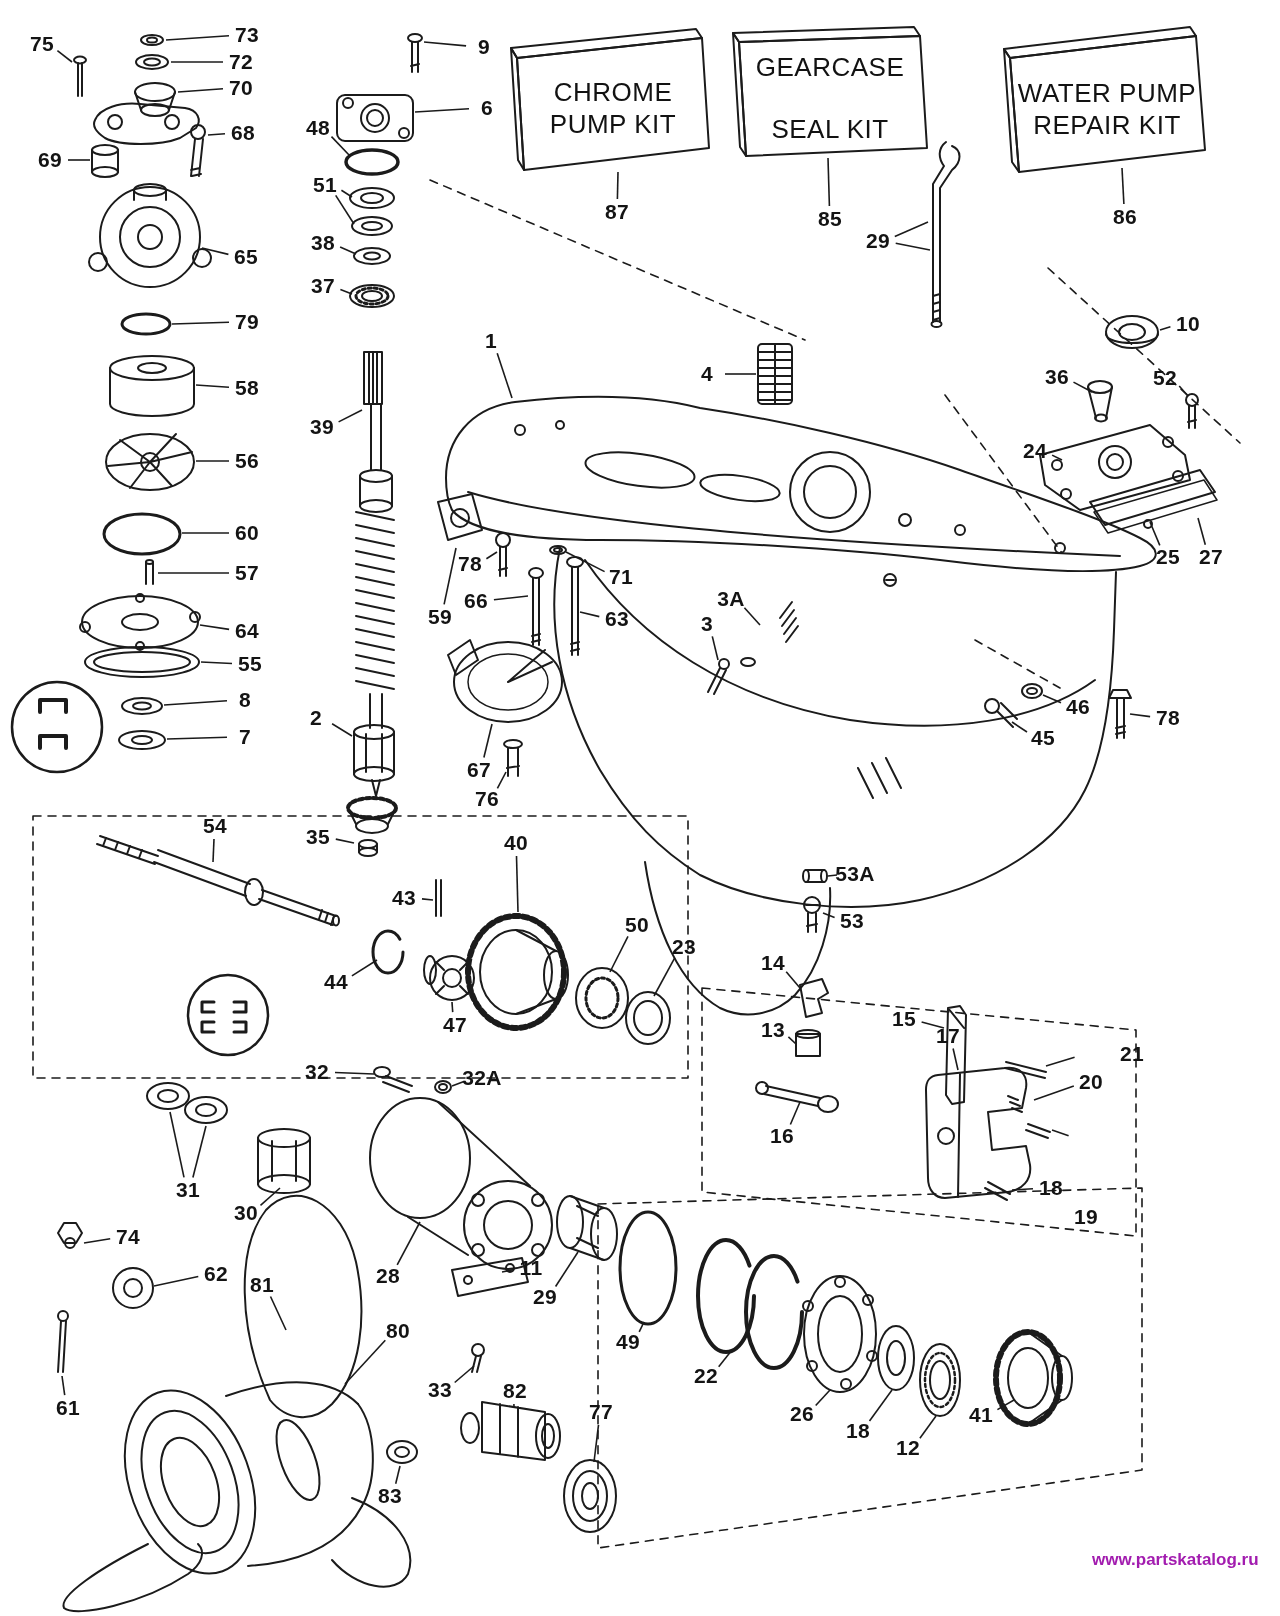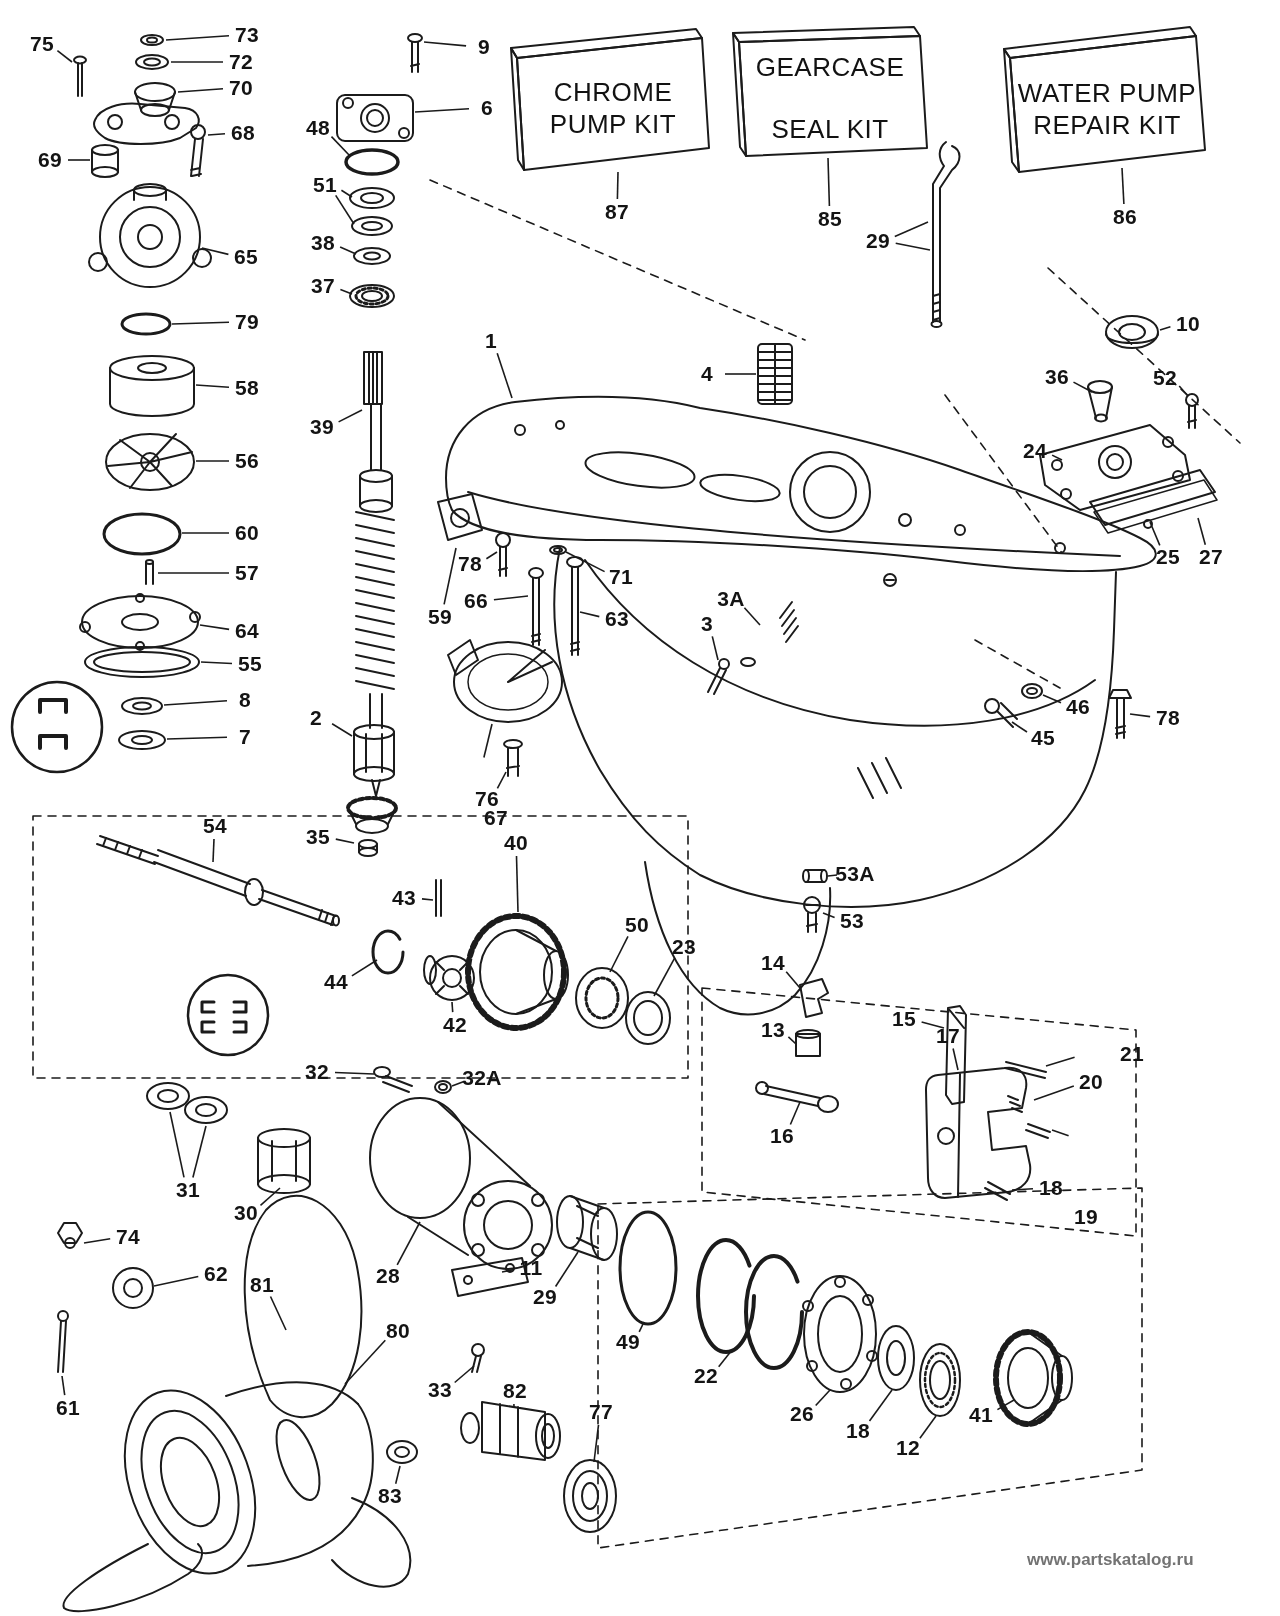--- a/index.html
+++ b/index.html
@@ -4,22 +4,22 @@
 <style>
   html,body{margin:0;padding:0;background:#ffffff;}
   #stage{position:relative;width:1280px;height:1616px;background:#fff;
          font-family:"Liberation Sans",sans-serif;overflow:hidden;}
   #artwork,#leader-svg{position:absolute;left:0;top:0;width:1280px;height:1616px;}
   .callout{position:absolute;transform:translate(-50%,-50%);font-weight:700;
            font-size:21px;color:#141414;white-space:nowrap;letter-spacing:.3px;}
   .kit-label{position:absolute;display:flex;flex-direction:column;justify-content:center;
              align-items:center;text-align:center;color:#121212;font-size:26px;
              line-height:1.22;letter-spacing:.5px;font-weight:400;}
-  #watermark{position:absolute;left:1027px;top:1550px;font-weight:700;font-size:17px;
-             color:#737373;cursor:pointer;text-decoration:none;}
+  #watermark{position:absolute;left:1092px;top:1550px;font-weight:700;font-size:17px;
+             color:#a21caf;cursor:pointer;text-decoration:none;}
 </style>
 </head>
 <body>
 
 <div id="stage">
 
   <svg id="artwork" viewBox="0 0 1280 1616" fill="none" stroke="#1b1b1b" stroke-width="2" stroke-linecap="round" stroke-linejoin="round">
 
     <g stroke-dasharray="8 7" stroke-width="1.6">
       <path d="M33,816 H688 V1078 H33 Z"></path>
@@ -513,35 +513,35 @@
     <div class="callout" style="left: 1165px; top: 378px;">52</div>
     <div class="callout" style="left: 1035px; top: 451px;">24</div>
     <div class="callout" style="left: 1168px; top: 557px;">25</div>
     <div class="callout" style="left: 1211px; top: 557px;">27</div>
     <div class="callout" style="left: 470px; top: 564px;">78</div>
     <div class="callout" style="left: 621px; top: 577px;">71</div>
     <div class="callout" style="left: 476px; top: 601px;">66</div>
     <div class="callout" style="left: 617px; top: 619px;">63</div>
     <div class="callout" style="left: 440px; top: 617px;">59</div>
     <div class="callout" style="left: 316px; top: 718px;">2</div>
-    <div class="callout" style="left: 496px; top: 770px; margin-top: 48px;">67</div>
+    <div class="callout" style="left: 479px; top: 770px;">67</div>
     <div class="callout" style="left: 487px; top: 799px;">76</div>
     <div class="callout" style="left: 731px; top: 599px;">3A</div>
     <div class="callout" style="left: 707px; top: 624px;">3</div>
     <div class="callout" style="left: 1078px; top: 707px;">46</div>
     <div class="callout" style="left: 1043px; top: 738px;">45</div>
     <div class="callout" style="left: 1168px; top: 718px;">78</div>
     <div class="callout" style="left: 855px; top: 874px;">53A</div>
     <div class="callout" style="left: 852px; top: 921px;">53</div>
     <div class="callout" style="left: 318px; top: 837px;">35</div>
     <div class="callout" style="left: 516px; top: 843px;">40</div>
     <div class="callout" style="left: 215px; top: 826px;">54</div>
     <div class="callout" style="left: 404px; top: 898px;">43</div>
     <div class="callout" style="left: 336px; top: 982px;">44</div>
-    <div class="callout" style="left: 455px; top: 1025px;">42</div>
+    <div class="callout" style="left: 455px; top: 1025px;">47</div>
     <div class="callout" style="left: 637px; top: 925px;">50</div>
     <div class="callout" style="left: 684px; top: 947px;">23</div>
     <div class="callout" style="left: 773px; top: 963px;">14</div>
     <div class="callout" style="left: 773px; top: 1030px;">13</div>
     <div class="callout" style="left: 904px; top: 1019px;">15</div>
     <div class="callout" style="left: 948px; top: 1036px;">17</div>
     <div class="callout" style="left: 1092px; top: 1054px; margin-left: 40px;">21</div>
     <div class="callout" style="left: 1091px; top: 1082px;">20</div>
     <div class="callout" style="left: 1086px; top: 1185px; margin-top: 32px;">19</div>
     <div class="callout" style="left: 782px; top: 1136px;">16</div>

